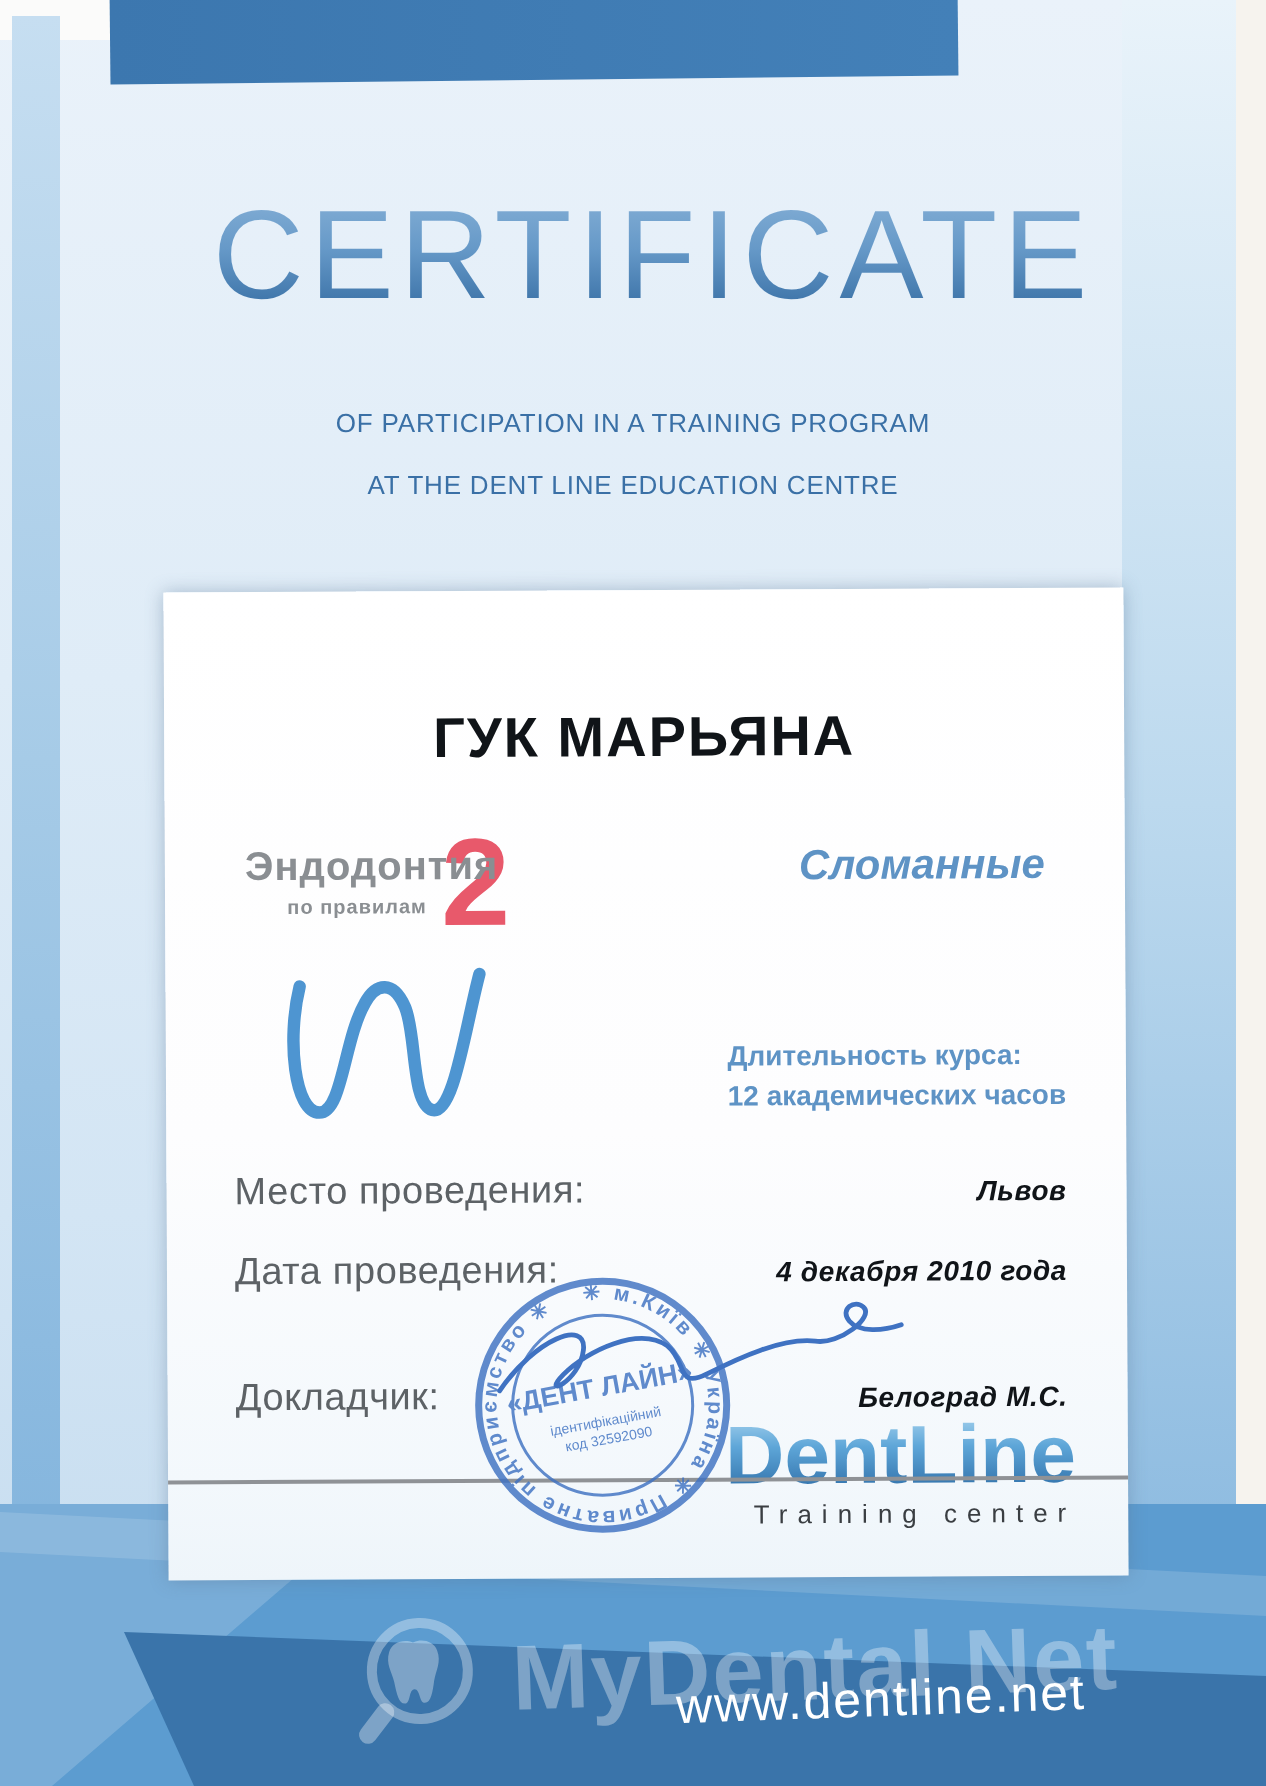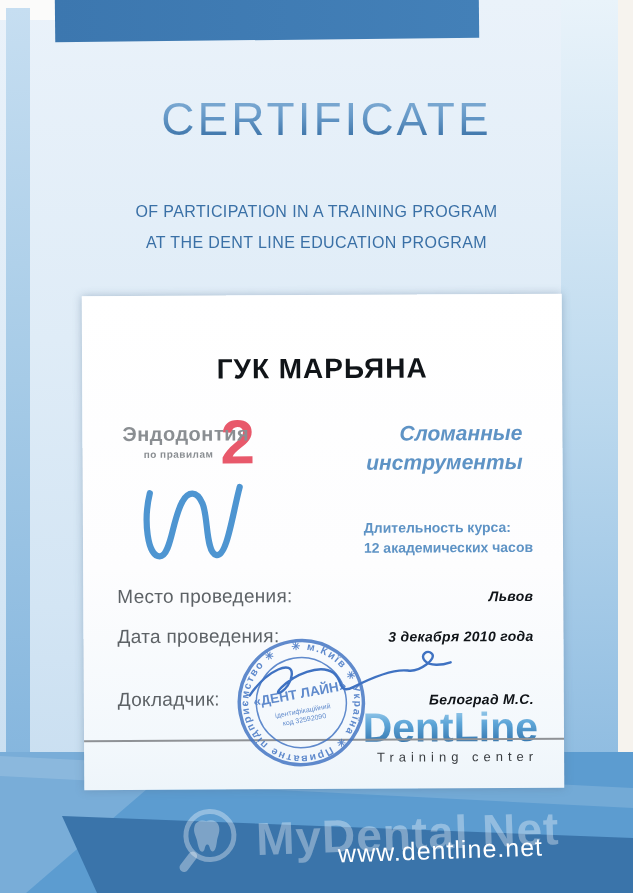--- a/index.html
+++ b/index.html
@@ -15,28 +15,28 @@
     background:linear-gradient(180deg,#c6def1 0%,#a6cbe7 45%,#7fb2dc 100%); z-index:1; }
   .right-strip { position:absolute; left:561px; top:0; width:57px; height:893px;
     background:linear-gradient(180deg,#e9f3fa 0%,#bcd9ee 45%,#7fb2dc 100%); z-index:1; }
   .scan-edge-right { position:absolute; left:618px; top:0; width:15px; height:893px;
     background:#f6f3ee; z-index:2; }
   .scan-corner-tl { position:absolute; left:0; top:0; width:56px; height:20px; background:#fbfbfa; z-index:1; }
   
   .header { position:absolute; left:0; top:0; width:100%; z-index:3; text-align:center; }
   .cert-title {
     position:absolute; left:0; top:92px; width:100%;
-    font-size:46px; letter-spacing:3px; font-weight:normal;
+    font-size:63px; letter-spacing:3px; font-weight:normal;
     background:linear-gradient(180deg,#8ab3d8 0%,#6699c8 45%,#2d659c 100%);
     -webkit-background-clip:text; background-clip:text; color:transparent;
     text-shadow:none;
     padding-left:20px;
   }
   .cert-subtitle { position:absolute; left:0; top:196px; width:100%;
-    font-size:16px; line-height:31px; letter-spacing:0.4px; color:#3a70a6; }
+    font-size:13px; line-height:31px; letter-spacing:0.4px; color:#3a70a6; }
   
   .card {
     position:absolute; left:83px; top:295px; width:480px; height:494px; z-index:6;
     background:linear-gradient(180deg,#ffffff 0%,#fdfdfe 55%,#f3f8fc 90%,#eef5fa 100%);
     box-shadow:0 0 9px rgba(90,120,150,0.45);
     transform:rotate(-0.3deg);
   }
   .recipient { position:absolute; left:0; top:58px; width:100%; text-align:center;
     font-size:28px; font-weight:bold; letter-spacing:1px; color:#101418; }
   .course-logo { position:absolute; left:40px; top:126px; width:112px; text-align:center; z-index:2; }
@@ -82,55 +82,54 @@
   <div class="scan-corner-tl"></div>
   <div class="top-band"></div>
   <div class="left-strip"></div>
   <div class="right-strip"></div>
   <div class="scan-edge-right"></div>
 
   <div class="header">
     <div class="cert-title">CERTIFICATE</div>
     <div class="cert-subtitle">
       <div>OF PARTICIPATION IN A TRAINING PROGRAM</div>
-      <div>AT THE DENT LINE EDUCATION PROGRAM</div>
+      <div>AT THE DENT LINE EDUCATION CENTRE</div>
     </div>
   </div>
 
   <div class="card">
 
     <div class="recipient">ГУК МАРЬЯНА</div>
 
     <span class="course-num">2</span>
     <div class="course-logo">
       <div class="l1">Эндодонтия</div>
       <div class="l2">по правилам</div>
     </div>
 
     <svg class="squiggle" width="122" height="88" viewBox="0 0 122 92">
       <path d="M13,16 C6,44 10,82 23,82 C35,82 36,44 47,25 C53,14 62,13 68,27 C74,41 71,78 82,81 C93,84 99,40 107,10" fill="none" stroke="#4e95d1" stroke-width="6.5" stroke-linecap="round"></path>
     </svg>
 
     <div class="topics">
       <div>Сломанные</div>
-      <div>инструменты</div>
     </div>
 
     <div class="duration">
       <div>Длительность курса:</div>
       <div>12 академических часов</div>
     </div>
 
     <div class="field-row row-place">
       <span class="label">Место проведения:</span>
       <span class="value">Львов</span>
     </div>
     <div class="field-row row-date">
       <span class="label">Дата проведения:</span>
-      <span class="value">3 декабря 2010 года</span>
+      <span class="value">4 декабря 2010 года</span>
     </div>
     <div class="field-row row-speaker">
       <span class="label">Докладчик:</span>
       <span class="value">Белоград М.С.</span>
     </div>
 
     <div class="rule-line"></div>
 
     <svg class="stamp" width="145" height="145" viewBox="0 0 145 145">
       <circle cx="72.5" cy="72.5" r="62" fill="none" stroke="#3f72c2" stroke-width="3.5"></circle>

